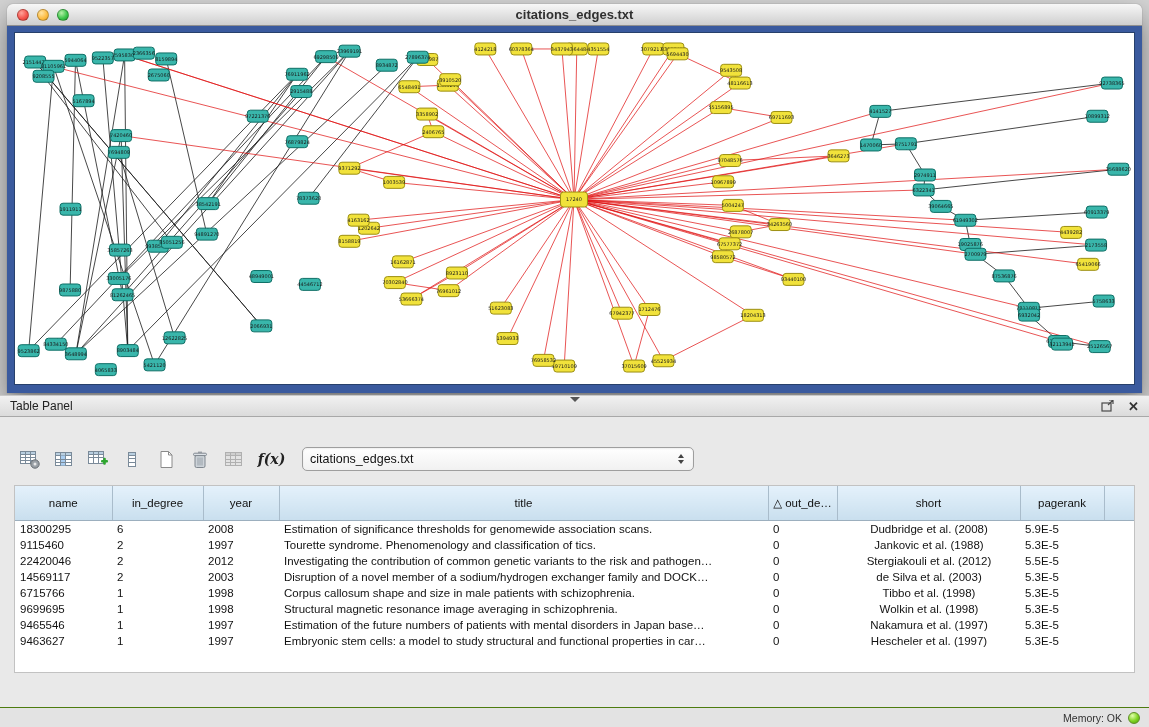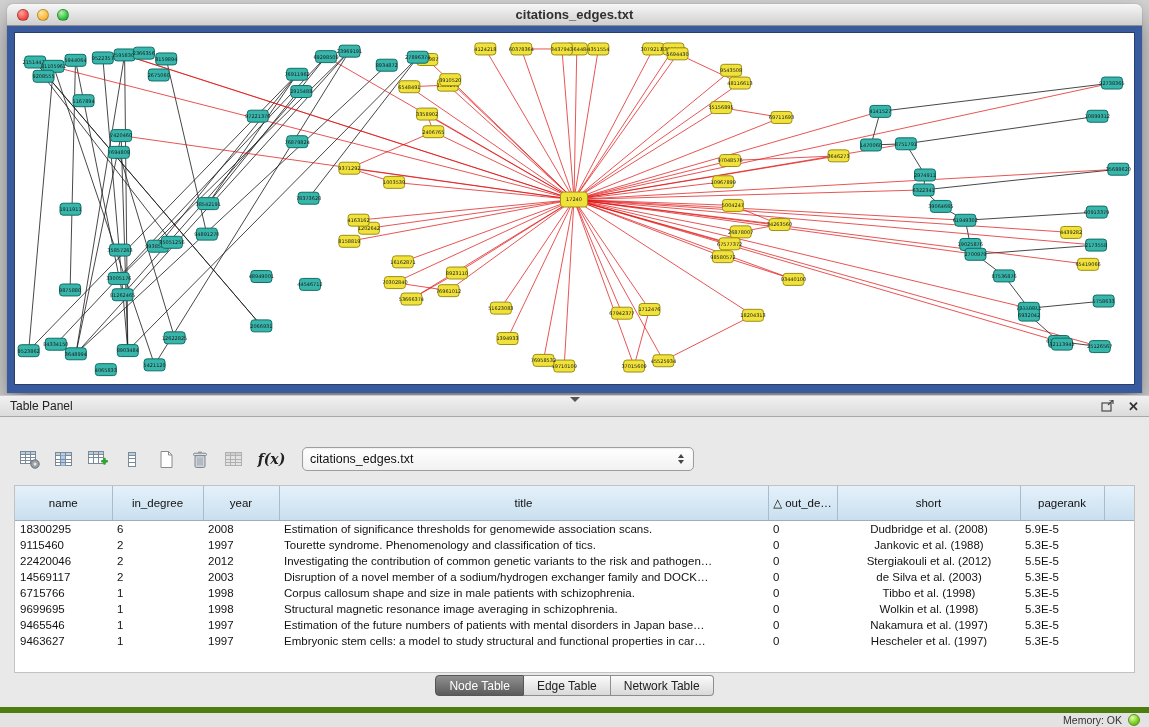--- a/index.html
+++ b/index.html
@@ -59,21 +59,21 @@
 
   .tabs{ position:absolute; left:0; top:258px; width:100%; display:flex; justify-content:center; }
   .tab{ height:21px; padding:0 13px; font-size:12px; font-family:"Liberation Sans",sans-serif; color:#222;
     background:linear-gradient(#fbfbfb,#d9d9d9); border:1px solid #8d8d8d; border-left:none; }
   .tab:first-child{ border-left:1px solid #8d8d8d; border-radius:4px 0 0 4px; }
   .tab:last-child{ border-radius:0 4px 4px 0; }
   .tab.selected{ background:linear-gradient(#909090,#5b5b5b); color:#fff; border-color:#565656; }
 
   
   .status-bar{ position:absolute; left:0; top:707px; width:1149px; height:20px; background:#e3e3e3;
-    border-top:6px solid #4d7c0f; display:flex; align-items:center; justify-content:flex-end;
+    border-top:1px solid #4d7c0f; display:flex; align-items:center; justify-content:flex-end;
     gap:6px; padding-right:9px; font-size:10.5px; color:#333; }
   .memory-dot{ width:12px; height:12px; border-radius:50%; border:1px solid #5f8f26;
     background:radial-gradient(circle at 35% 28%, #e2ffab, #7ed321 55%, #4d9e12); }
 </style>
 </head>
 <body>
 
 <div class="network-window">
   <div class="titlebar">
     <div class="traffic-lights">
@@ -870,24 +870,19 @@
               <td class="c3">Embryonic stem cells: a model to study structural and functional properties in car…</td>
               <td class="c4">0</td>
               <td class="c5">Hescheler et al. (1997)</td>
               <td class="c6">5.3E-5</td>
               <td></td>
             </tr>
           </tbody>
       </table>
     </div>
 
-    <div class="tabs" id="table-tabs">
-        <button class="tab selected">Node Table</button>
-        <button class="tab">Edge Table</button>
-        <button class="tab">Network Table</button>
-      </div>
   </div>
 </div>
 
 <div class="status-bar">
   <span class="memory-label">Memory: OK</span>
   <span class="memory-dot"></span>
 </div>
 
 </body></html>

